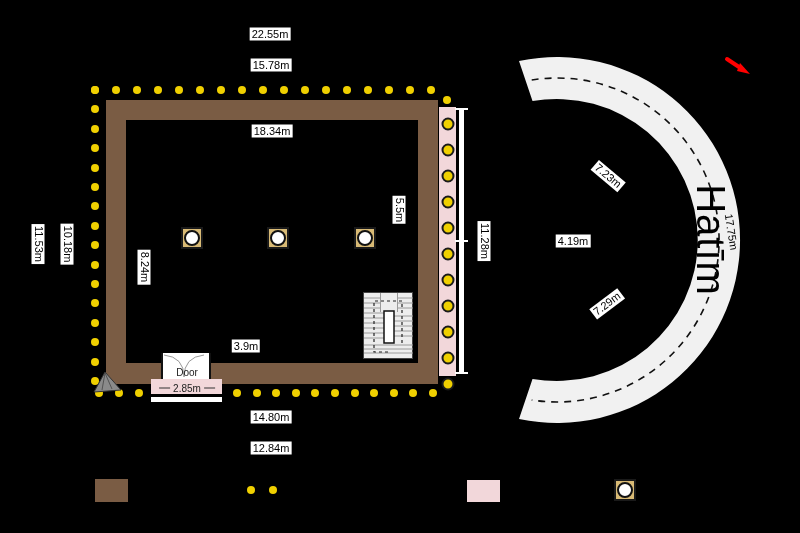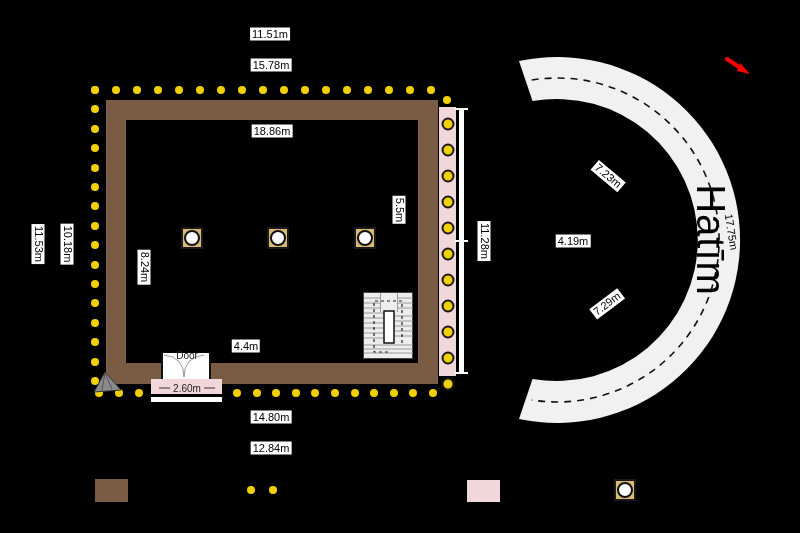--- a/index.html
+++ b/index.html
@@ -181,33 +181,33 @@
       M397 298 H413 M397 303 H413 M397 308 H413
       M364 313 H384 M364 318 H384 M364 323 H384 M364 328 H384 M364 333 H384 M364 338 H384
       M394 316 H413 M394 321 H413 M394 326 H413 M394 331 H413 M394 336 H413
       M364 345 H413 M364 349 H413 M364 353 H413"></path>
     <rect class="stair-shaft" x="384" y="311" width="10" height="32"></rect>
     <path class="stair-dash" d="M388 352 L374 352 L374 301 L402 301 L402 346"></path>
   </g>
 </svg>
 
 <div id="labels">
-  <div class="label" style="left:270px;top:34px">11.51m</div>
+  <div class="label" style="left:270px;top:34px">22.55m</div>
   <div class="label" style="left:271px;top:65px">15.78m</div>
-  <div class="label" style="left:272px;top:131px">18.86m</div>
+  <div class="label" style="left:272px;top:131px">18.34m</div>
   <div class="label rot90" style="left:399px;top:210px">5.5m</div>
   <div class="label rot90" style="left:144px;top:267px">8.24m</div>
   <div class="label rot90" style="left:38px;top:244px">11.53m</div>
   <div class="label rot90" style="left:67px;top:244px">10.18m</div>
   <div class="label rot90" style="left:484px;top:241px">11.28m</div>
-  <div class="label" style="left:246px;top:346px">4.4m</div>
+  <div class="label" style="left:246px;top:346px">3.9m</div>
   <div class="label" style="left:271px;top:417px">14.80m</div>
   <div class="label" style="left:271px;top:448px">12.84m</div>
 
-  <div class="label door-label" style="left:187px;top:355px">Door</div>
-  <div class="label door-width" style="left:187px;top:388px">2.60m</div>
+  <div class="label door-label" style="left:187px;top:372px">Door</div>
+  <div class="label door-width" style="left:187px;top:388px">2.85m</div>
 
   <div class="label" style="left:573px;top:241px">4.19m</div>
   <div class="label rot40" style="left:608px;top:176px">7.23m</div>
   <div class="label rotm40" style="left:607px;top:304px">7.29m</div>
   <div class="label rot80 nobg" style="left:731px;top:232px">17.75m</div>
   <div class="label hatim-title rot90" style="left:711px;top:240px">Hatīm</div>
 </div>
 
 </body></html>

